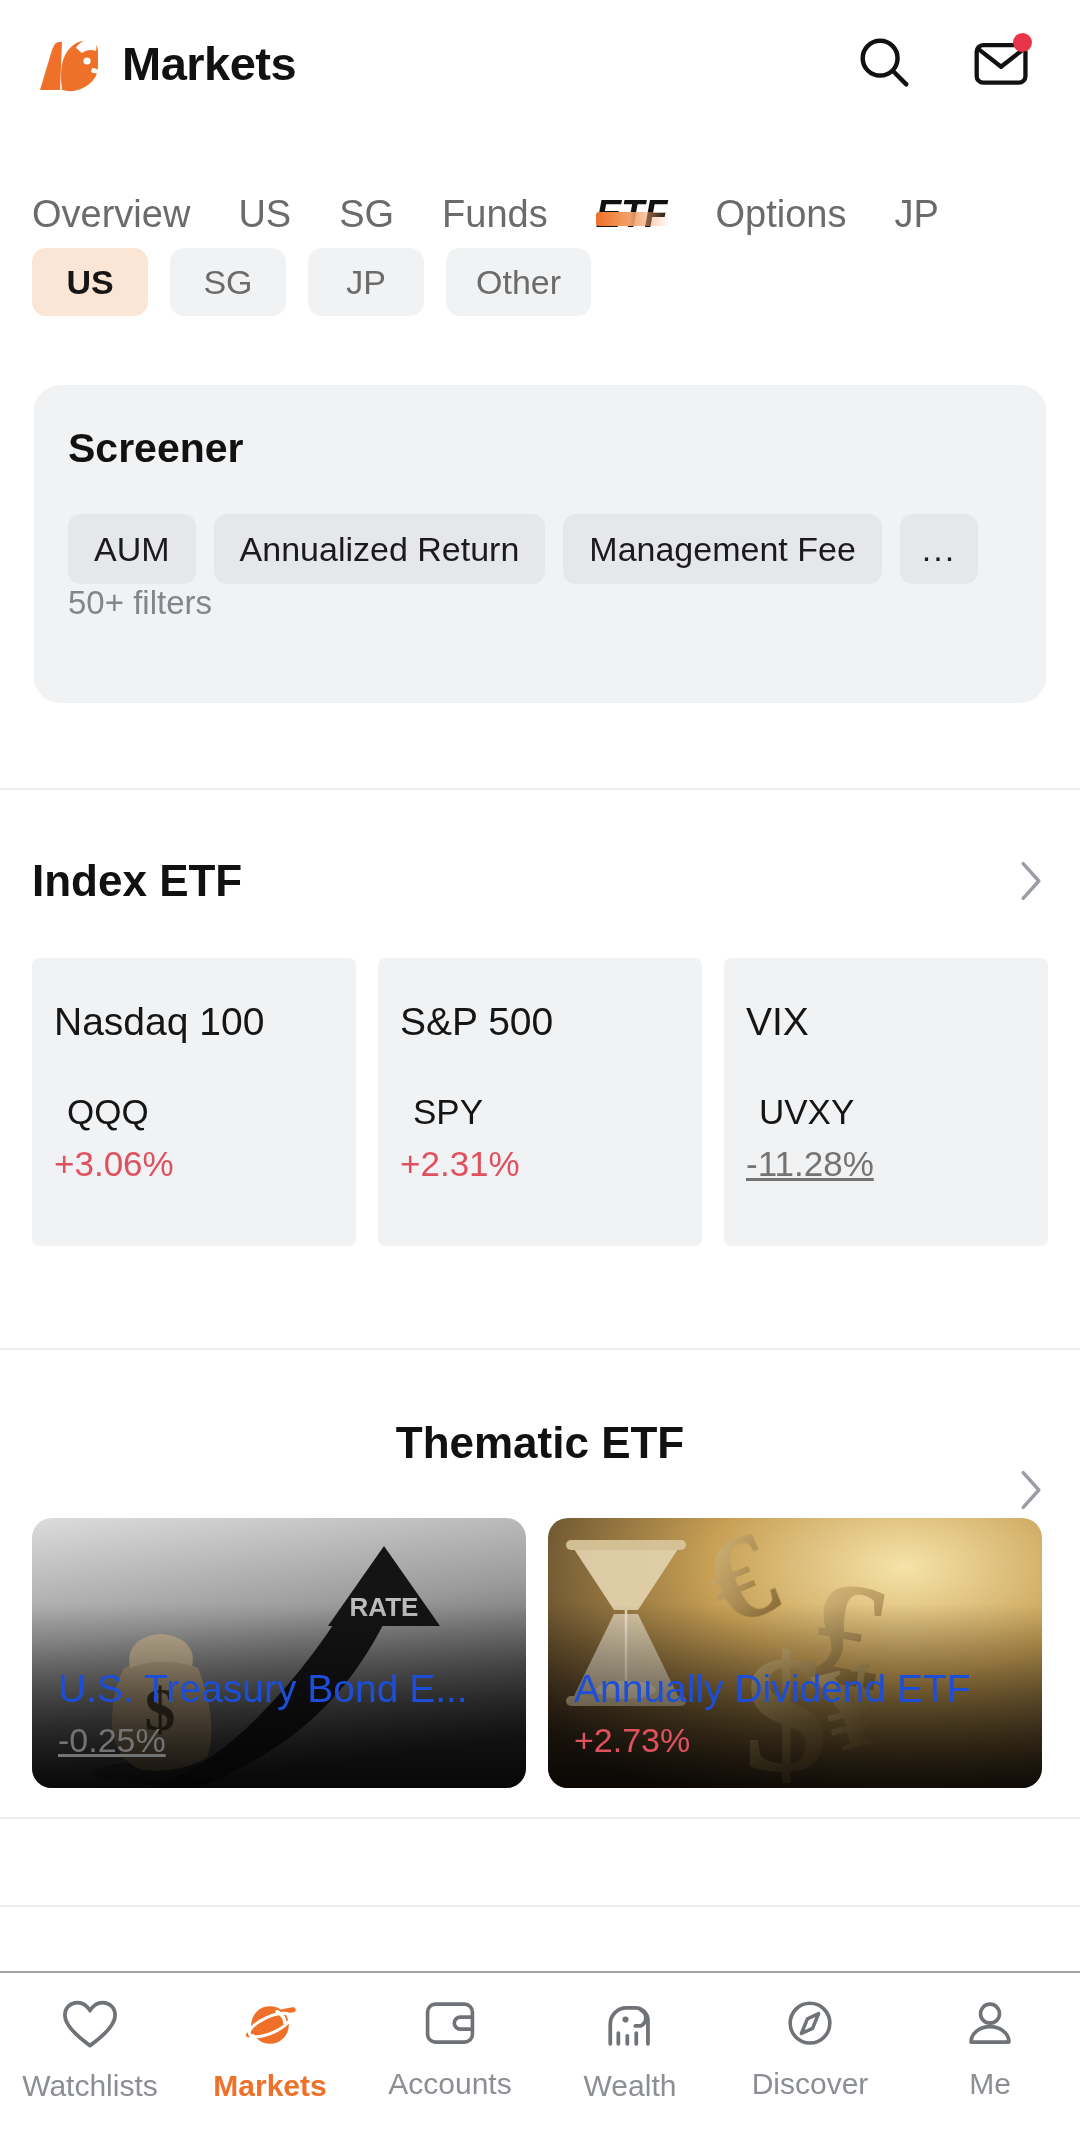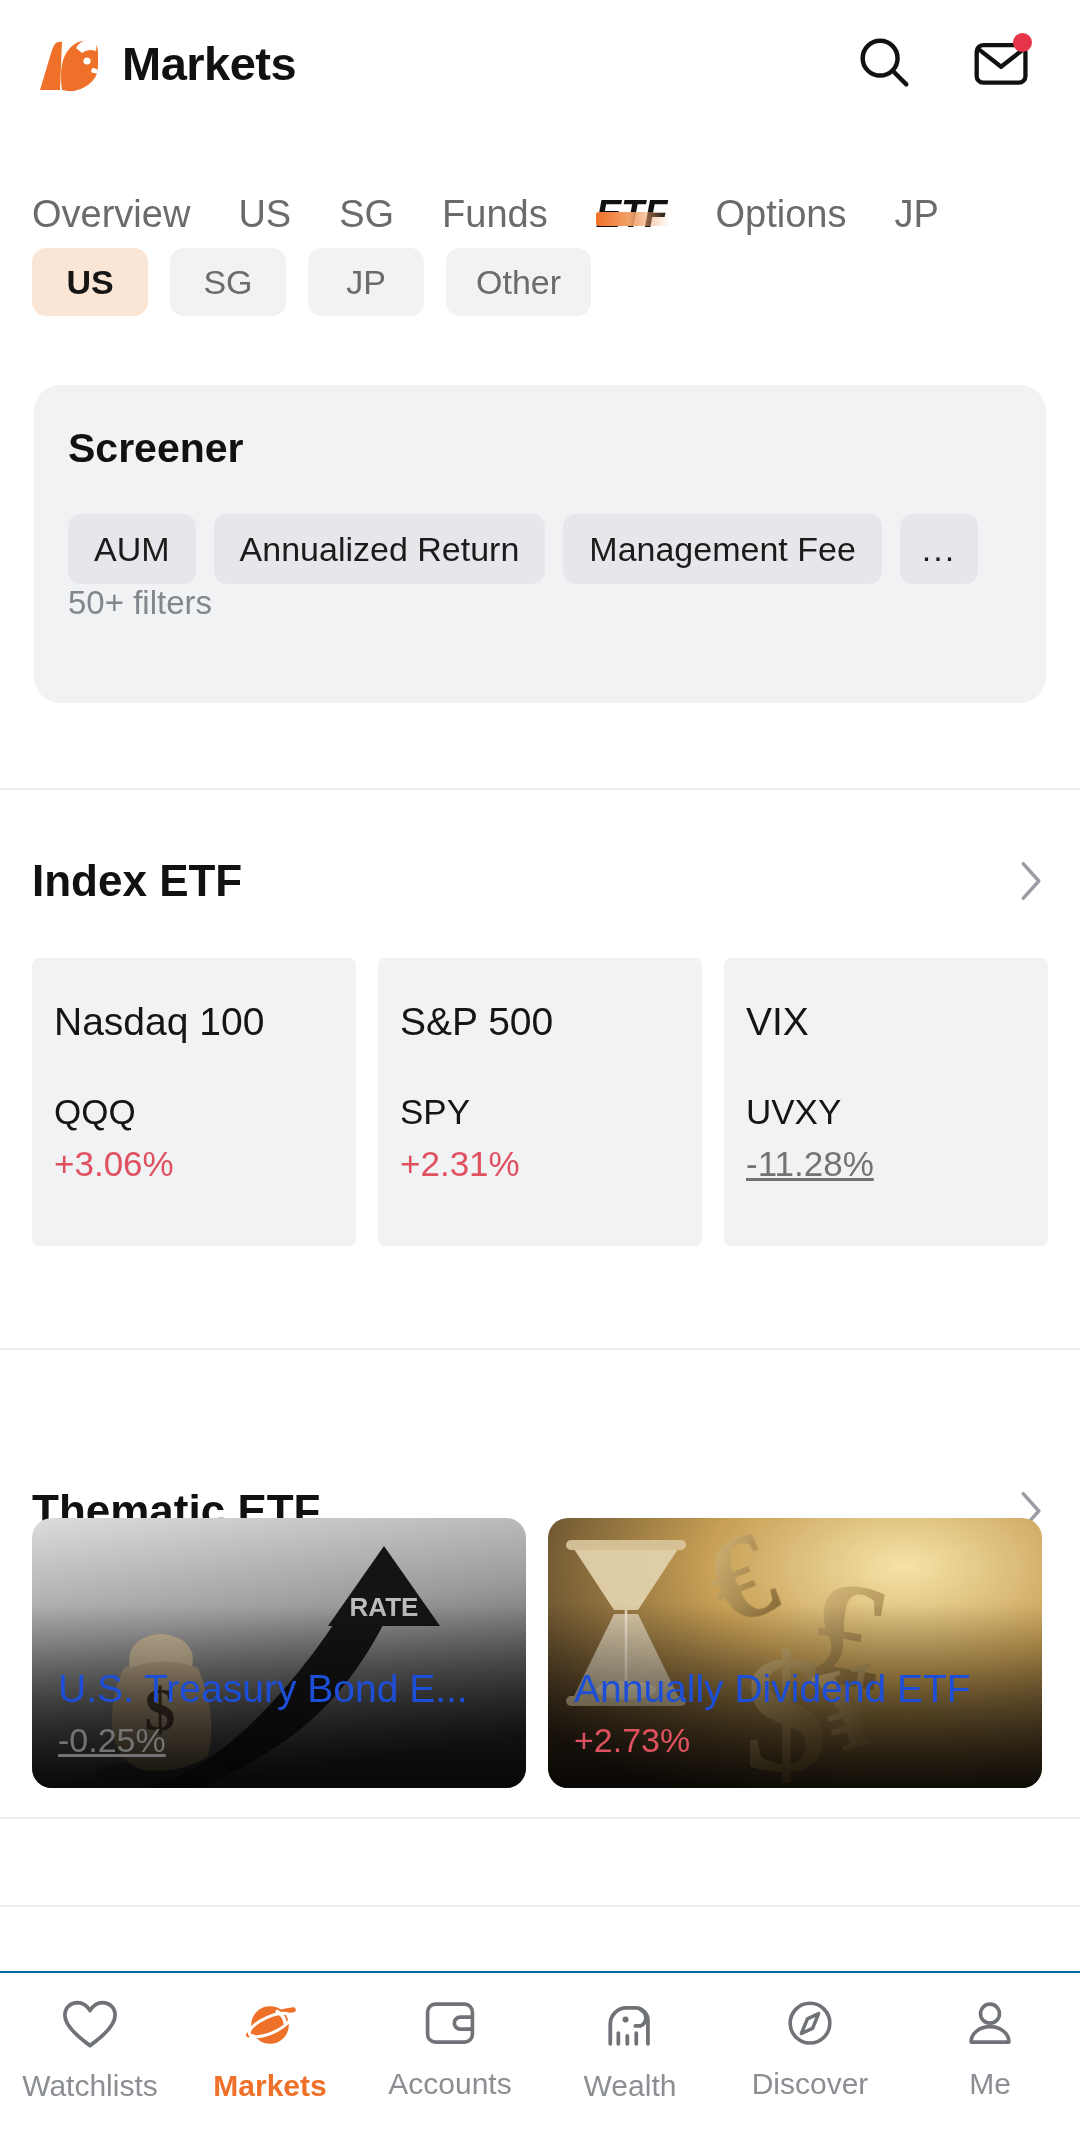--- a/index.html
+++ b/index.html
@@ -85,21 +85,21 @@
   .index-row {
     position:absolute; left:32px; top:958px;
     display:flex; gap:22px; width:1048px; overflow:hidden;
   }
   .idx-card {
     flex:none; width:324px; height:288px;
     background:#f1f2f4; border-radius:7px;
     padding:42px 0 0 22px;
   }
   .idx-name { font-size:39px; color:#151515; }
-  .idx-ticker { font-size:35px; color:#151515; margin-top:48px; }
+  .idx-ticker { font-size:35px; color:#151515; margin-top:48px;margin-left:13px; }
   .idx-chg { font-size:35px; margin-top:12px; }
   .up { color:#e0515f; }
   .down { color:#737373;text-decoration:underline; }
 
   
   .thematic-row {
     position:absolute; left:32px; top:1518px;
     display:flex; gap:22px; width:1048px; overflow:hidden;
   }
   .th-card {
@@ -115,21 +115,21 @@
   .th-title {
     font-size:39px; color:#1d4ed8; white-space:nowrap; overflow:hidden;
     text-overflow:ellipsis;
   }
   .th-chg { font-size:34px; margin-top:10px; }
 
   
   .bottom-nav {
     position:absolute; left:0; bottom:0; width:1080px; height:176px;
     background:#fff; display:flex; align-items:flex-start;
-    padding-top:26px; border-top:2px solid #0369a1;
+    padding-top:26px; border-top:2px solid #a3a3a3;
   }
   .nav-item {
     flex:1; display:flex; flex-direction:column; align-items:center; gap:14px;
   }
   .nav-label { font-size:30px; color:#8b8e93; }
   .nav-item.active .nav-label { color:#ef7028; font-weight:bold; }
 </style>
 </head>
 <body>
 
@@ -236,21 +236,21 @@
     </div>
     <div class="idx-card">
       <div class="idx-name">VIX</div>
       <div class="idx-ticker">UVXY</div>
       <div class="idx-chg down">-11.28%</div>
     </div>
   </div>
 
   <div class="divider" style="top:1348px;"></div>
 
-  <div class="sec-head" style="top:1486px;">
+  <div class="sec-head" style="top:1418px;flex-direction:column;">
     <span class="sec-title">Thematic ETF</span>
     <span class="sec-arrow">
       <svg viewBox="0 0 30 50" width="26" height="44" aria-hidden="true">
         <path d="M6 5 L24 25 L6 45" fill="none" stroke="#9a9da3" stroke-width="4" stroke-linecap="round" stroke-linejoin="round"></path>
       </svg>
     </span>
   </div>
 
   <div class="thematic-row">
 

